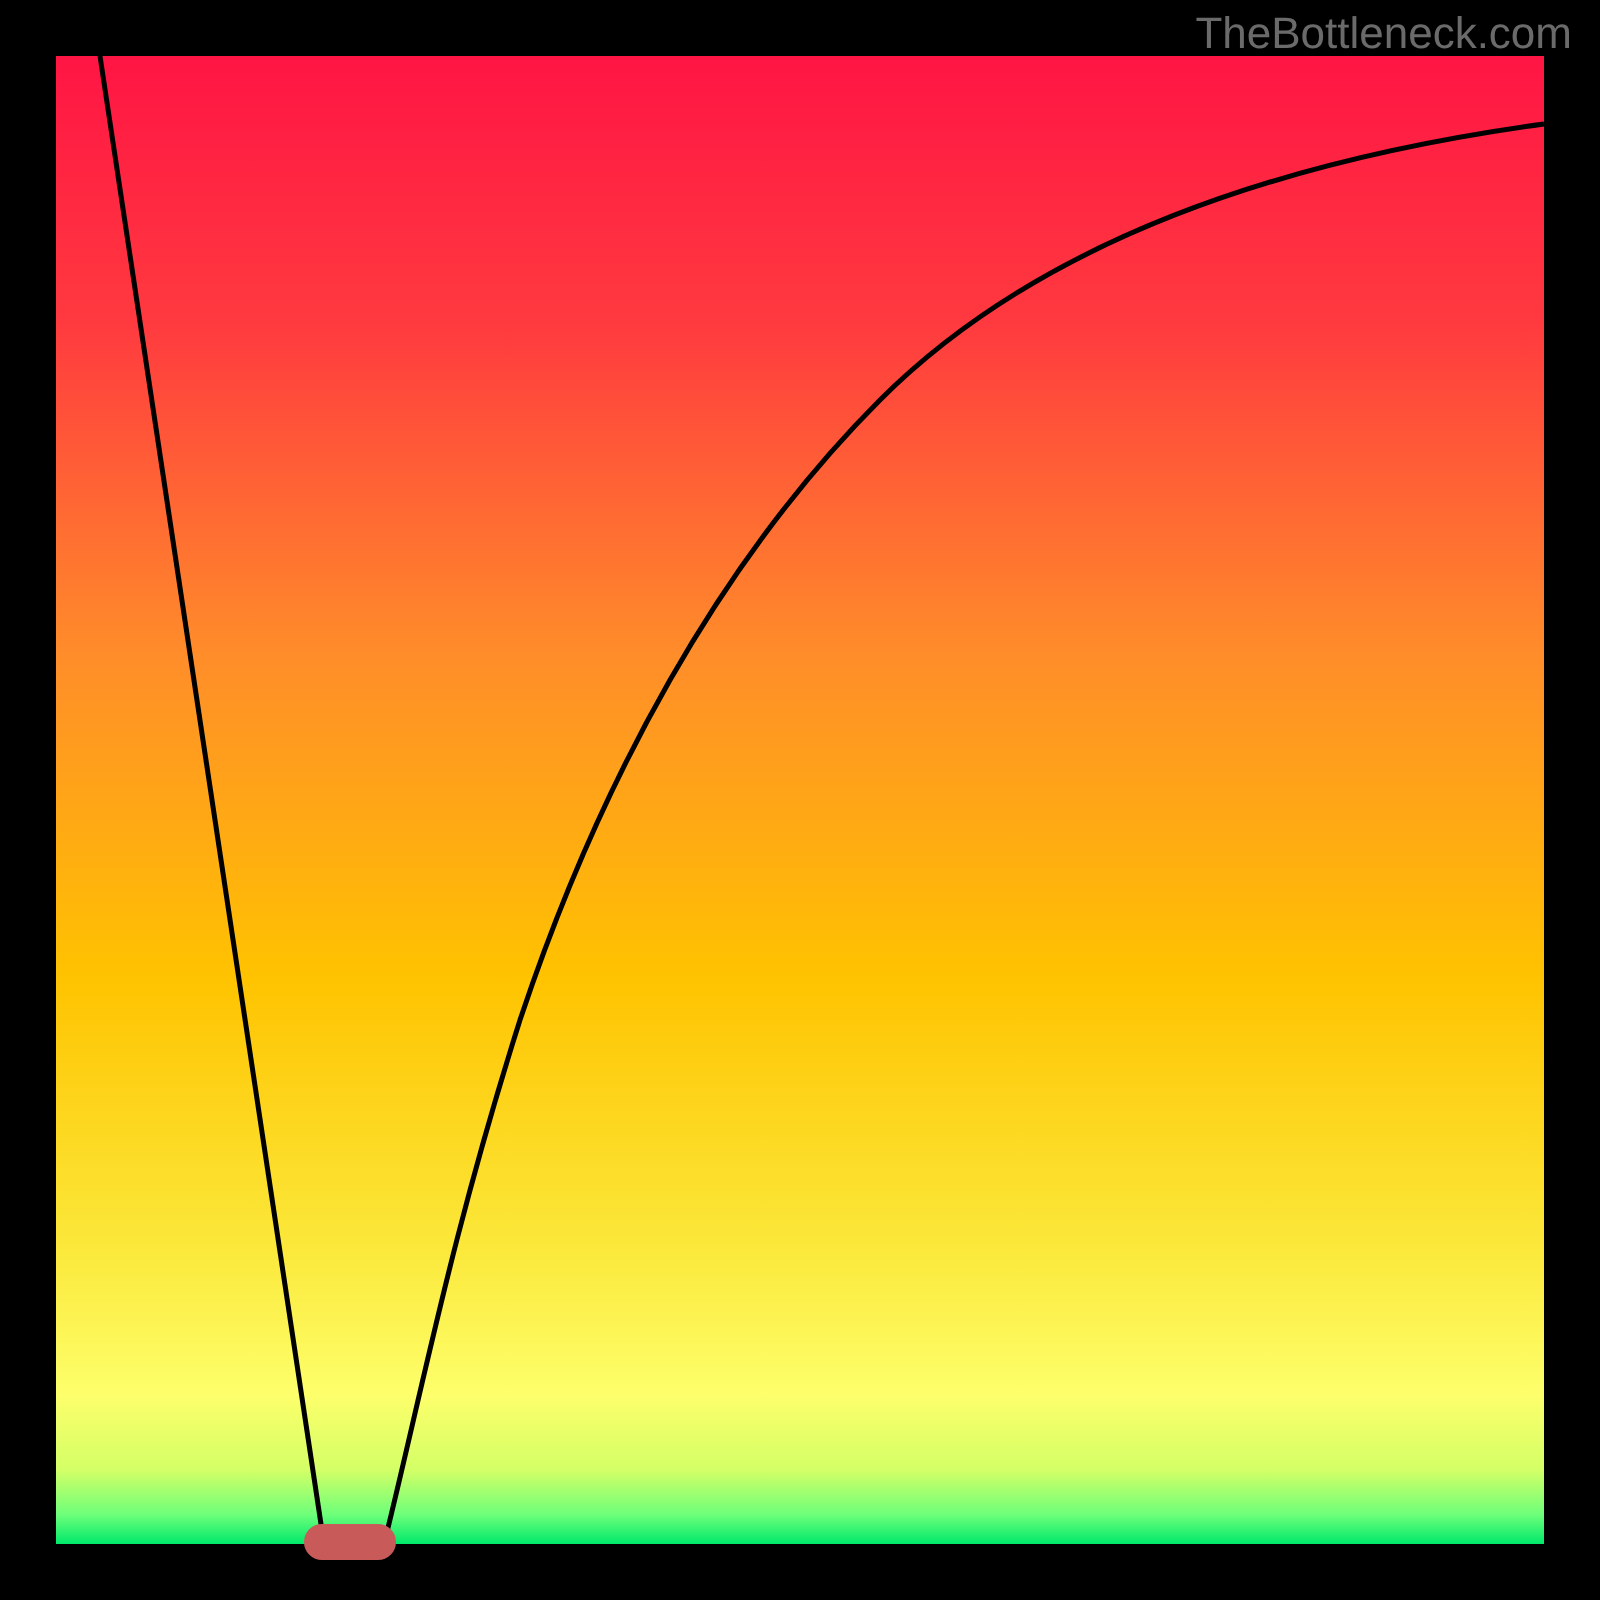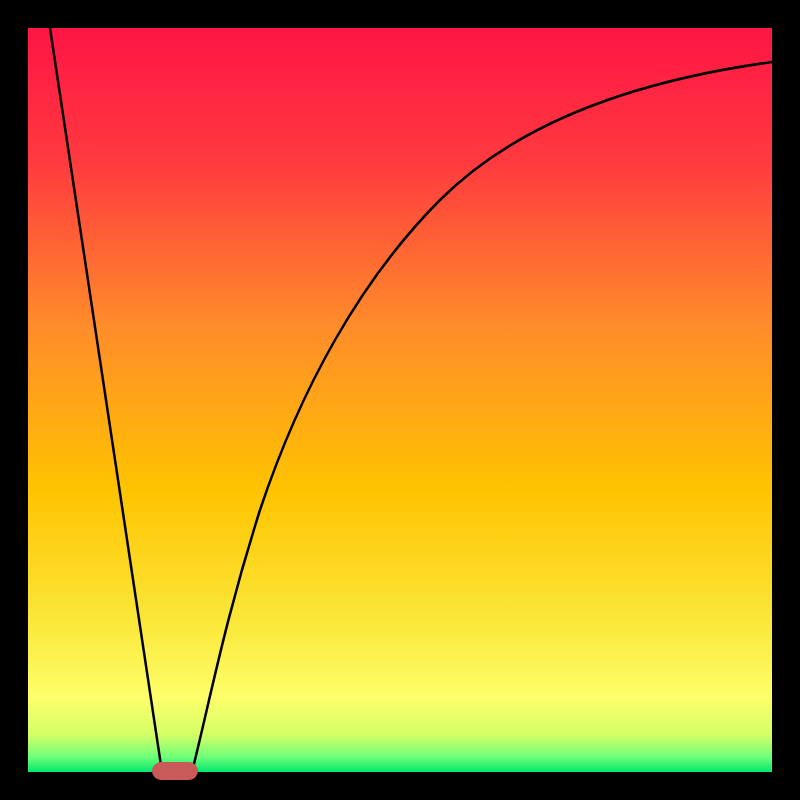--- a/index.html
+++ b/index.html
@@ -22,20 +22,21 @@
     font-family: Arial, Helvetica, sans-serif;
     font-size: 22px;
     color: #6a6a6a;
     font-weight: 500;
   }
 </style>
 </head>
 <body>
 
 <div class="container">
+  <div class="watermark">TheBottleneck.com</div>
   <svg width="800" height="800" viewBox="0 0 800 800">
     <defs>
       <linearGradient id="bg" x1="0" y1="0" x2="0" y2="1">
         <stop offset="0%" stop-color="#ff1544"></stop>
         <stop offset="18%" stop-color="#ff3a3f"></stop>
         <stop offset="40%" stop-color="#ff8c2a"></stop>
         <stop offset="62%" stop-color="#ffc300"></stop>
         <stop offset="80%" stop-color="#fbe83a"></stop>
         <stop offset="90%" stop-color="#fdff6b"></stop>
         <stop offset="95%" stop-color="#d4ff66"></stop>

